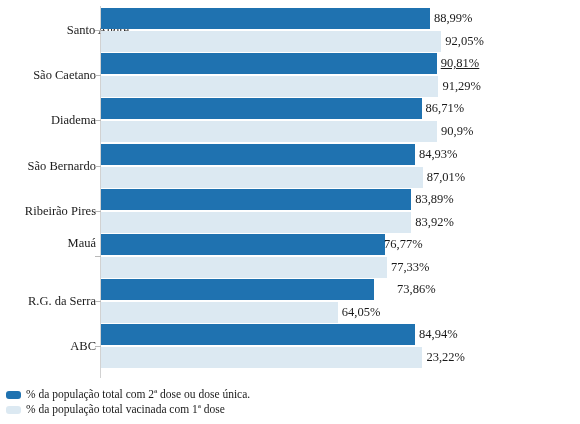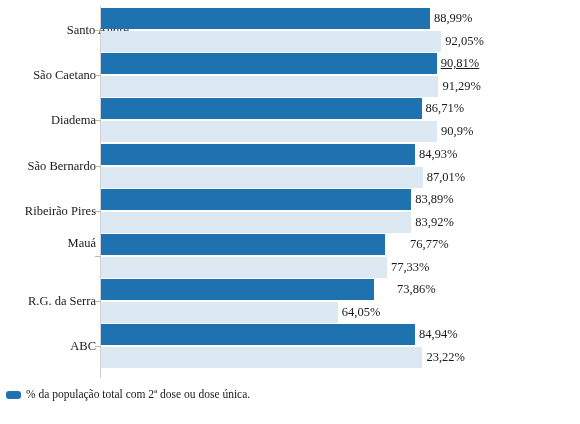--- a/index.html
+++ b/index.html
@@ -90,21 +90,21 @@
           <div class="tick" style="top: 210.8px;"></div>
           <div class="bar dose2" style="top: 188.8px; width: 310.141px; background: rgb(31, 114, 176);"></div>
           <div class="val" style="top: 188.8px; left: 415.141px;">83,89%</div>
           <div class="bar dose1" style="top: 211.8px; width: 310.252px; background: rgb(220, 233, 242);"></div>
           <div class="val" style="top: 211.8px; left: 415.252px;">83,92%</div>
         </div>
         <div class="group" style="top: 0px;">
           <div class="cat-label" style="top: 237px;">Mauá</div>
           <div class="tick" style="top: 256px;"></div>
           <div class="bar dose2" style="top: 234px; width: 283.819px; background: rgb(31, 114, 176);"></div>
-          <div class="val" style="top: 234px; left: 410px;">76,77%</div>
+          <div class="val" style="top: 234px; left: 384px;">76,77%</div>
           <div class="bar dose1" style="top: 257px; width: 285.889px; background: rgb(220, 233, 242);"></div>
           <div class="val" style="top: 257px; left: 390.889px;">77,33%</div>
         </div>
         <div class="group" style="top: 0px;">
           <div class="cat-label" style="top: 295.2px;">R.G. da Serra</div>
           <div class="tick" style="top: 301.2px;"></div>
           <div class="bar dose2" style="top: 279.2px; width: 273.06px; background: rgb(31, 114, 176);"></div>
           <div class="val" style="top: 279.2px; left: 359px; margin-left: 38px;">73,86%</div>
           <div class="bar dose1" style="top: 302.2px; width: 236.793px; background: rgb(220, 233, 242);"></div>
           <div class="val" style="top: 302.2px; left: 341.793px;">64,05%</div>
@@ -118,15 +118,19 @@
           <div class="val" style="top: 347.4px; left: 426.38px;">23,22%</div>
         </div>
       </div>
   </div>
 
   <div class="legend">
     <div class="legend-row">
       <span class="swatch dose2"></span>
       <span class="legend-text">% da população total com 2ª dose ou dose única.</span>
     </div>
+    <div class="legend-row">
+      <span class="swatch dose1"></span>
+      <span class="legend-text">% da população total vacinada com 1ª dose</span>
+    </div>
   </div>
 
 </div>
 
 </body></html>

